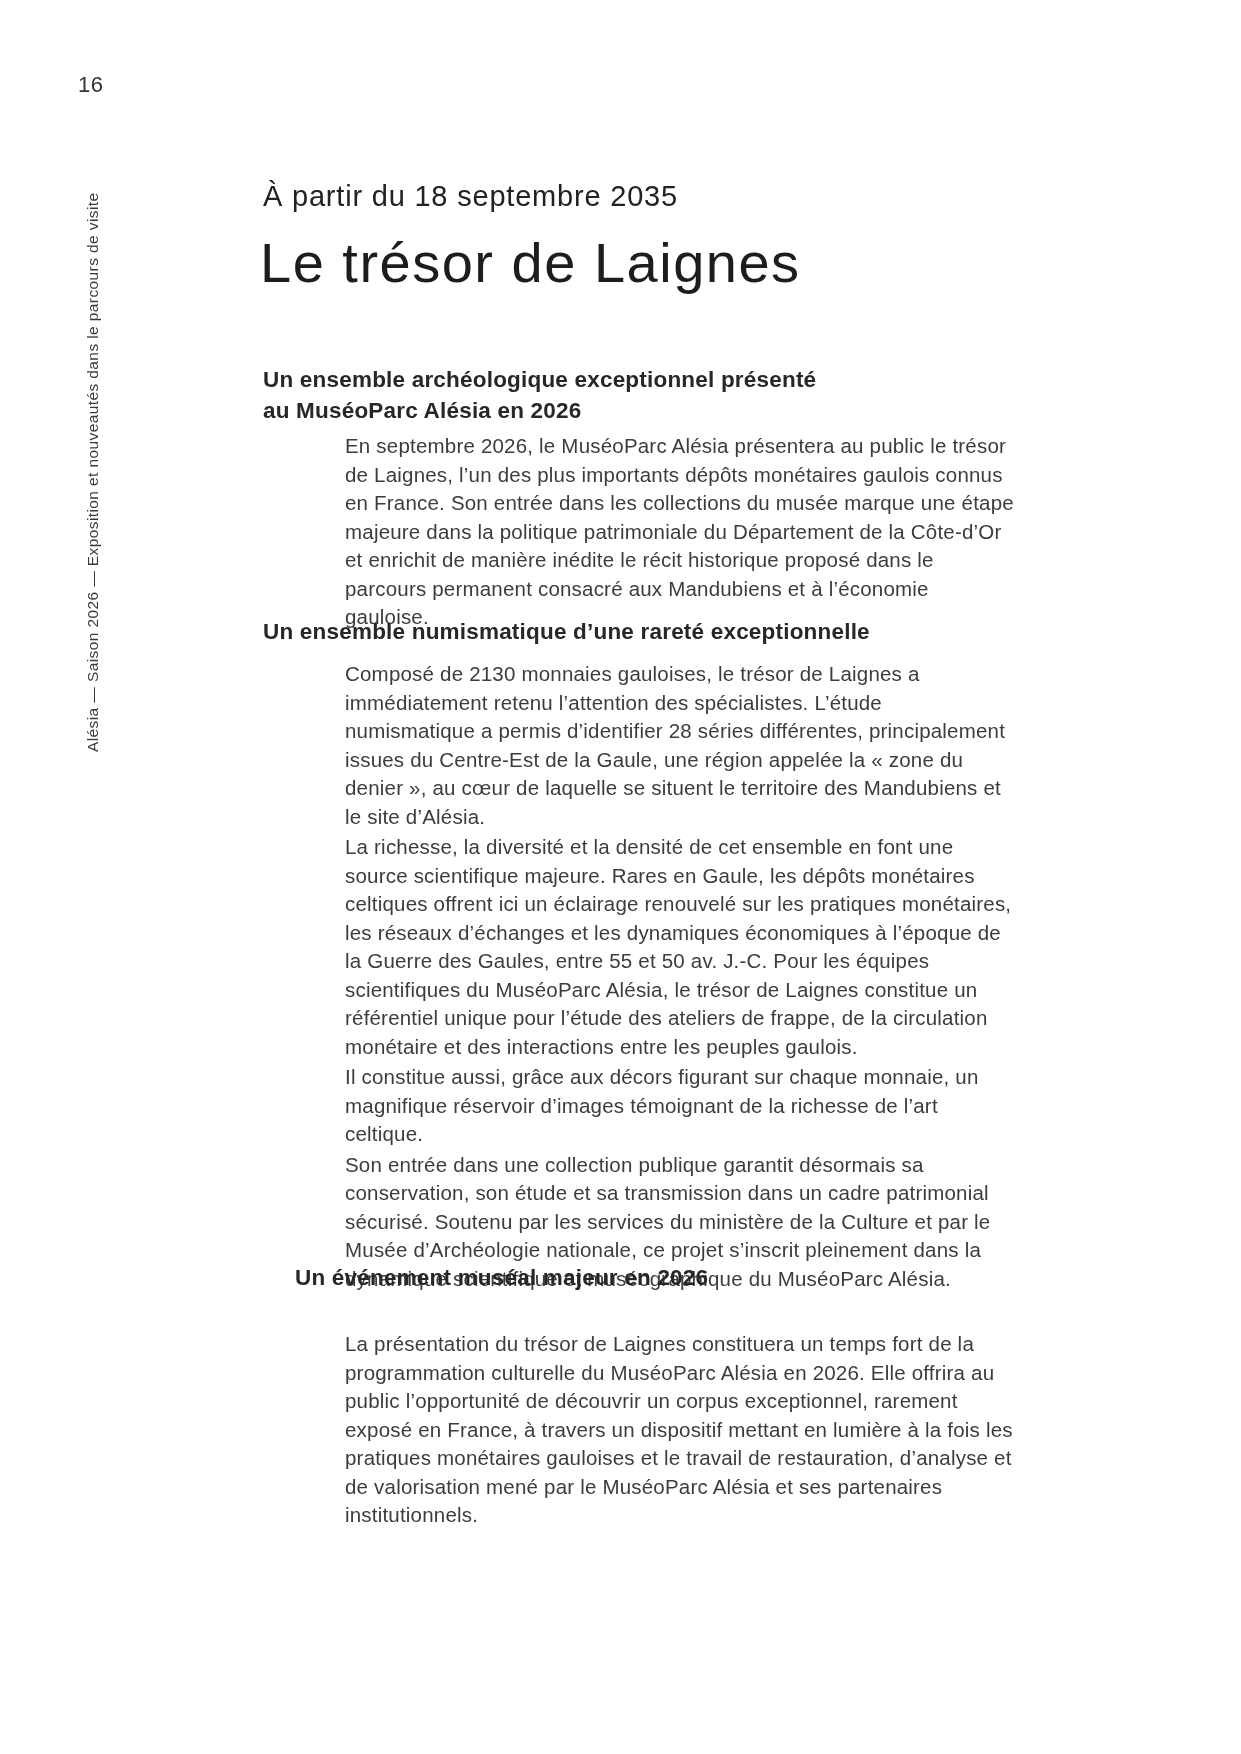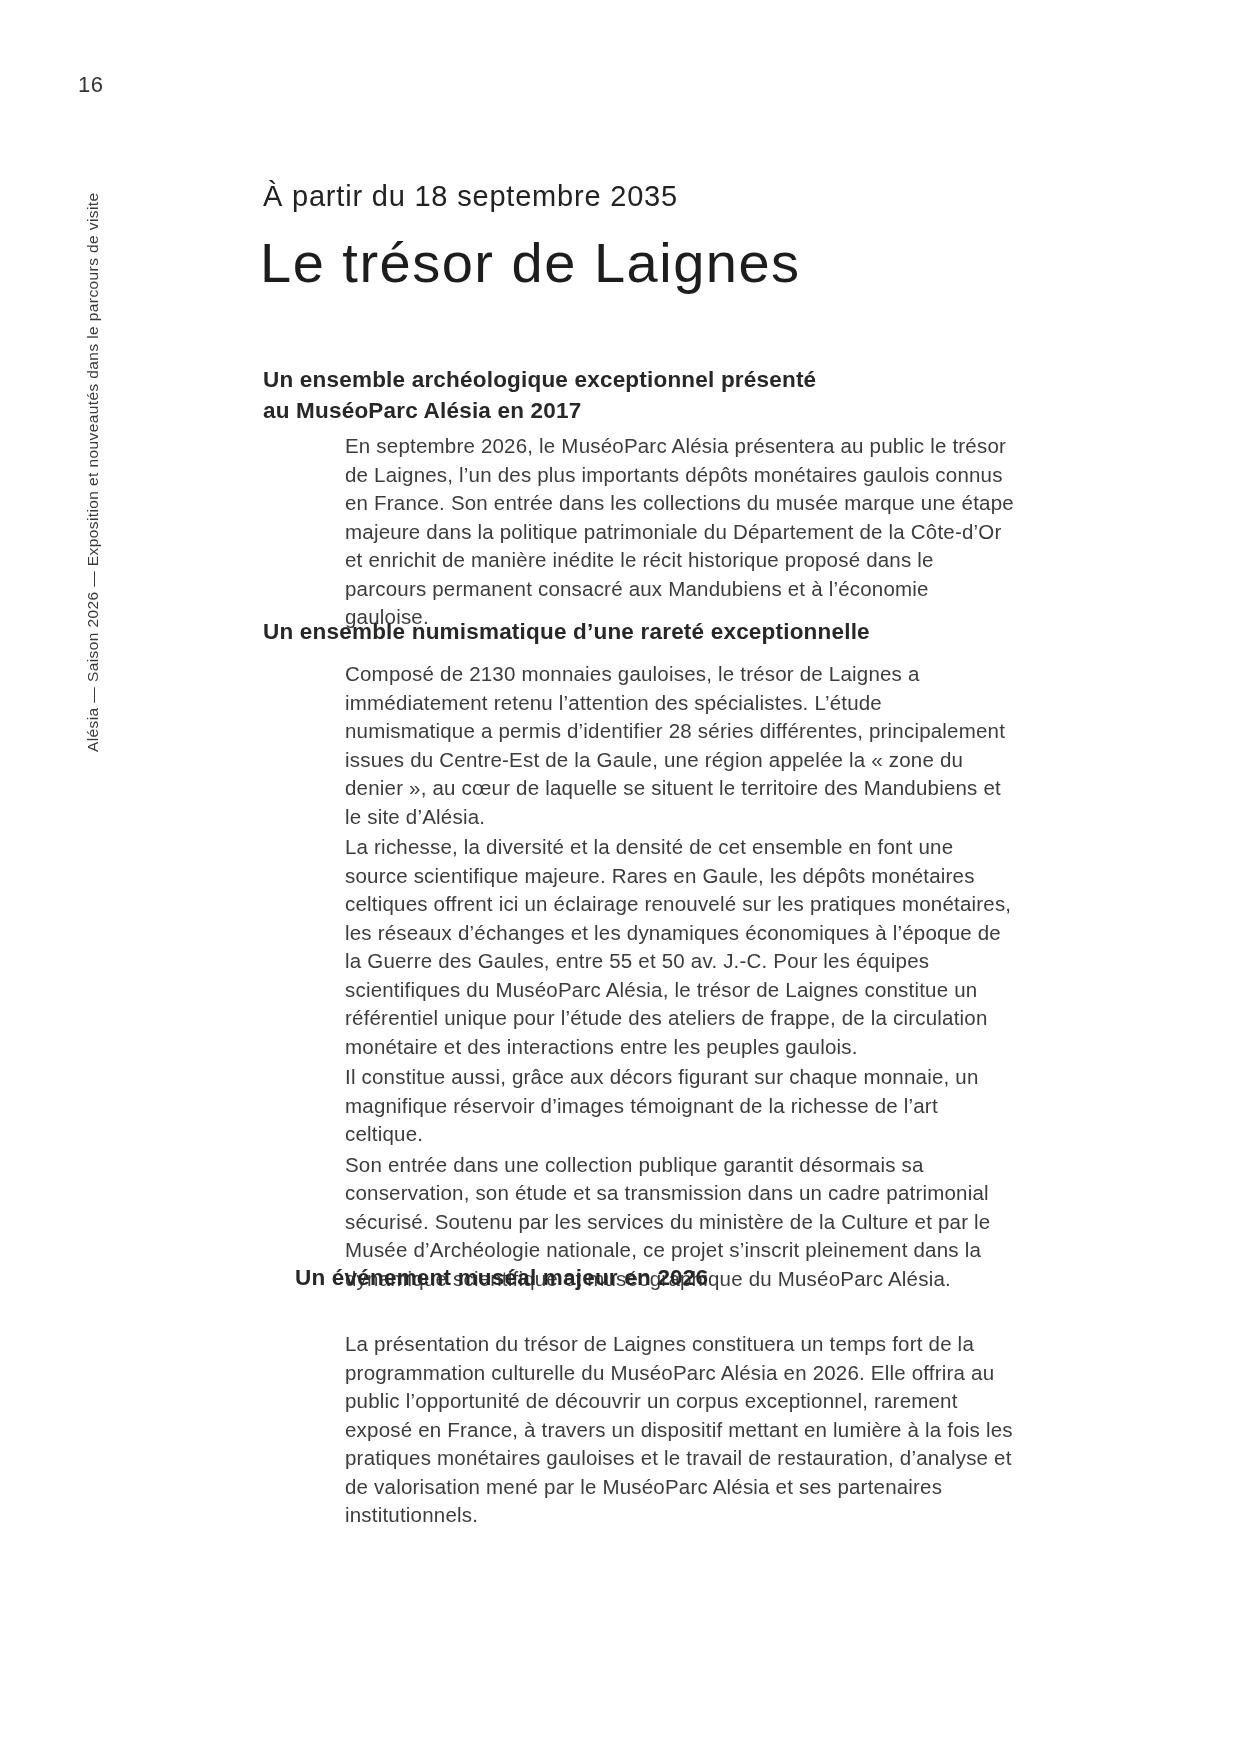--- a/index.html
+++ b/index.html
@@ -91,21 +91,21 @@
 
   <div class="page-number">16</div>
 
   <div class="sidebar-vertical">Alésia — Saison 2026 — Exposition et nouveautés dans le parcours de visite</div>
 
   <div class="kicker">À partir du 18 septembre 2035</div>
 
   <h1 class="main-title" style="margin:0;">Le trésor de Laignes</h1>
 
   <div class="section-heading heading-1">Un ensemble archéologique exceptionnel présenté
-au MuséoParc Alésia en 2017</div>
+au MuséoParc Alésia en 2026</div>
 
   <div class="body-block block-1">
     <p>En septembre 2026, le MuséoParc Alésia présentera au public le trésor de Laignes, l’un des plus importants dépôts monétaires gaulois connus en France. Son entrée dans les collections du musée marque une étape majeure dans la politique patrimoniale du Département de la Côte-d’Or et enrichit de manière inédite le récit historique proposé dans le parcours permanent consacré aux Mandubiens et à l’économie gauloise.</p>
   </div>
 
   <div class="section-heading heading-2">Un ensemble numismatique d’une rareté exceptionnelle</div>
 
   <div class="body-block block-2">
     <p>Composé de 2130 monnaies gauloises, le trésor de Laignes a immédiatement retenu l’attention des spécialistes. L’étude numismatique a permis d’identifier 28 séries différentes, principalement issues du Centre-Est de la Gaule, une région appelée la « zone du denier », au cœur de laquelle se situent le territoire des Mandubiens et le site d’Alésia.</p>
     <p>La richesse, la diversité et la densité de cet ensemble en font une source scientifique majeure. Rares en Gaule, les dépôts monétaires celtiques offrent ici un éclairage renouvelé sur les pratiques monétaires, les réseaux d’échanges et les dynamiques économiques à l’époque de la Guerre des Gaules, entre 55 et 50 av. J.-C. Pour les équipes scientifiques du MuséoParc Alésia, le trésor de Laignes constitue un référentiel unique pour l’étude des ateliers de frappe, de la circulation monétaire et des interactions entre les peuples gaulois.</p>

